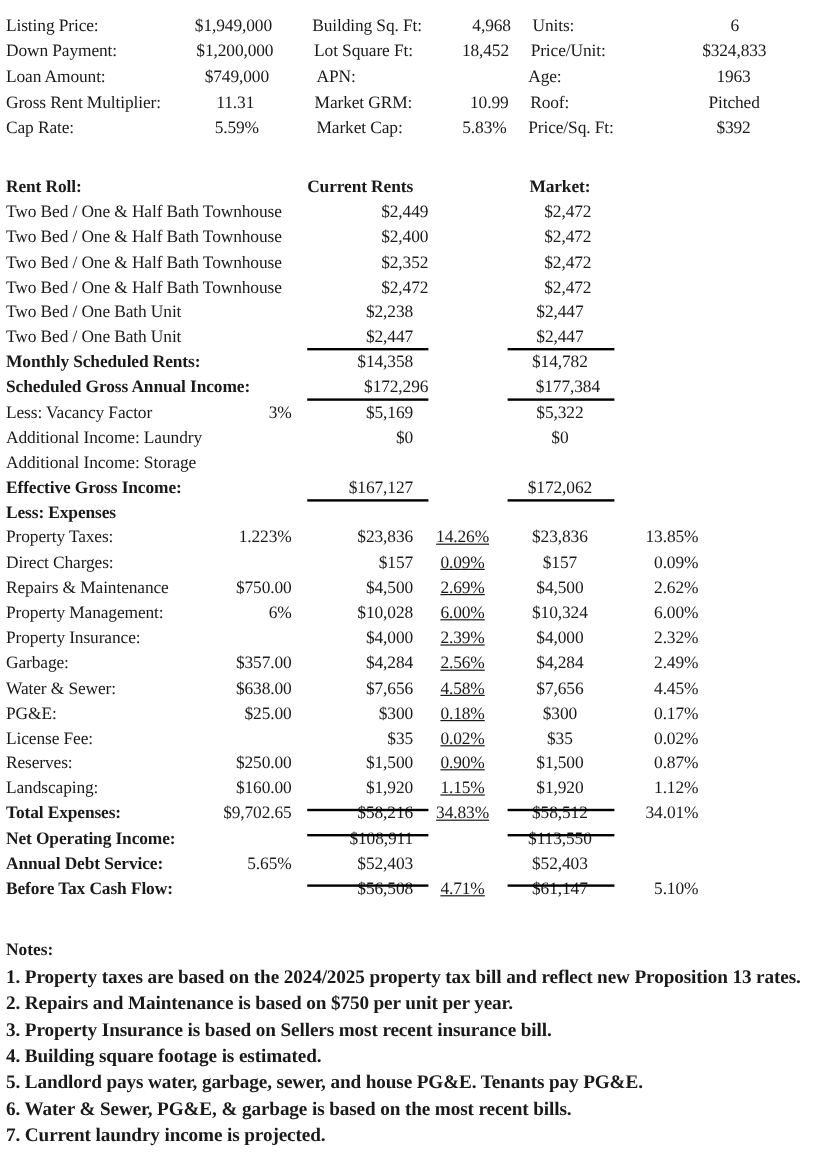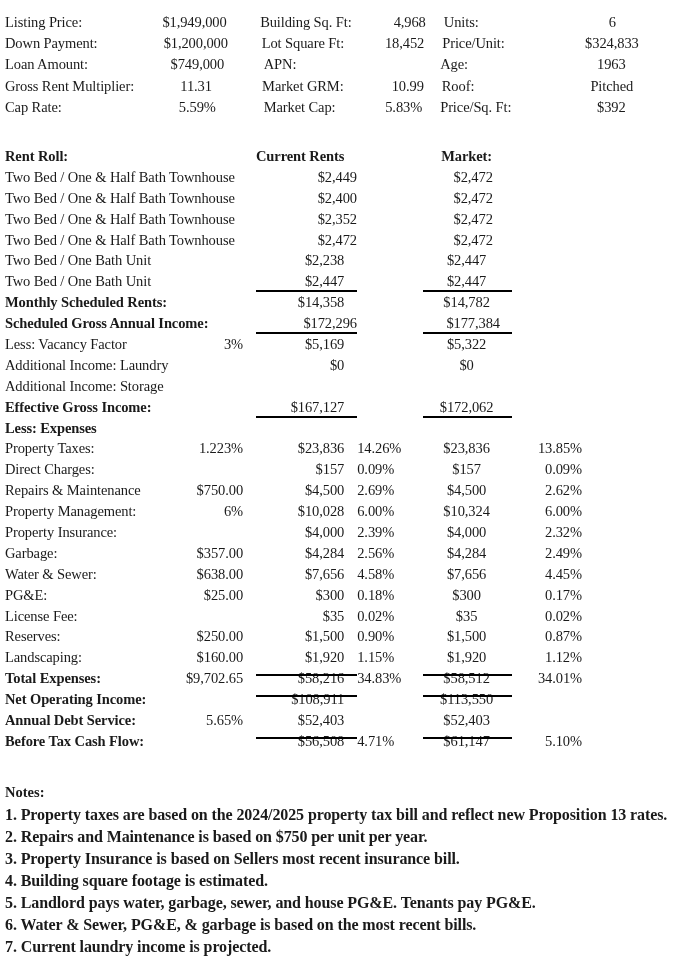--- a/index.html
+++ b/index.html
@@ -50,21 +50,21 @@
   #summary .c2val { width: 76px; text-align: right; }
   #summary .c3lbl { width: 100px; padding-left: 6px; }
   #summary .c3val { width: 152px; text-align: center; }
 
   
   #stmt { position: absolute; left: 0; top: 148px; width: 585px; }
   #stmt .row { height: 20.9px; }
   #stmt .lbl      { width: 190px; }
   #stmt .pctin    { width: 66px; text-align: right; }
   #stmt .cur      { width: 101px; text-align: right; padding-right: 1px; }
-  #stmt .curpct   { width: 64px; text-align: left; padding-right: 2px; }
+  #stmt .curpct   { width: 64px; text-align: center; padding-right: 2px; text-decoration: underline; }
   #stmt .mkt      { width: 88px; text-align: center; padding-right: 1px; }
   #stmt .mktpct   { width: 72px; text-align: right; padding-right: 3px; }
 
   
   .rr-head .cur { text-align: center; padding-right: 0; }
   .rr-head .mkt { text-align: center; padding-right: 0; }
 
   
   .rule {
     position: absolute;

